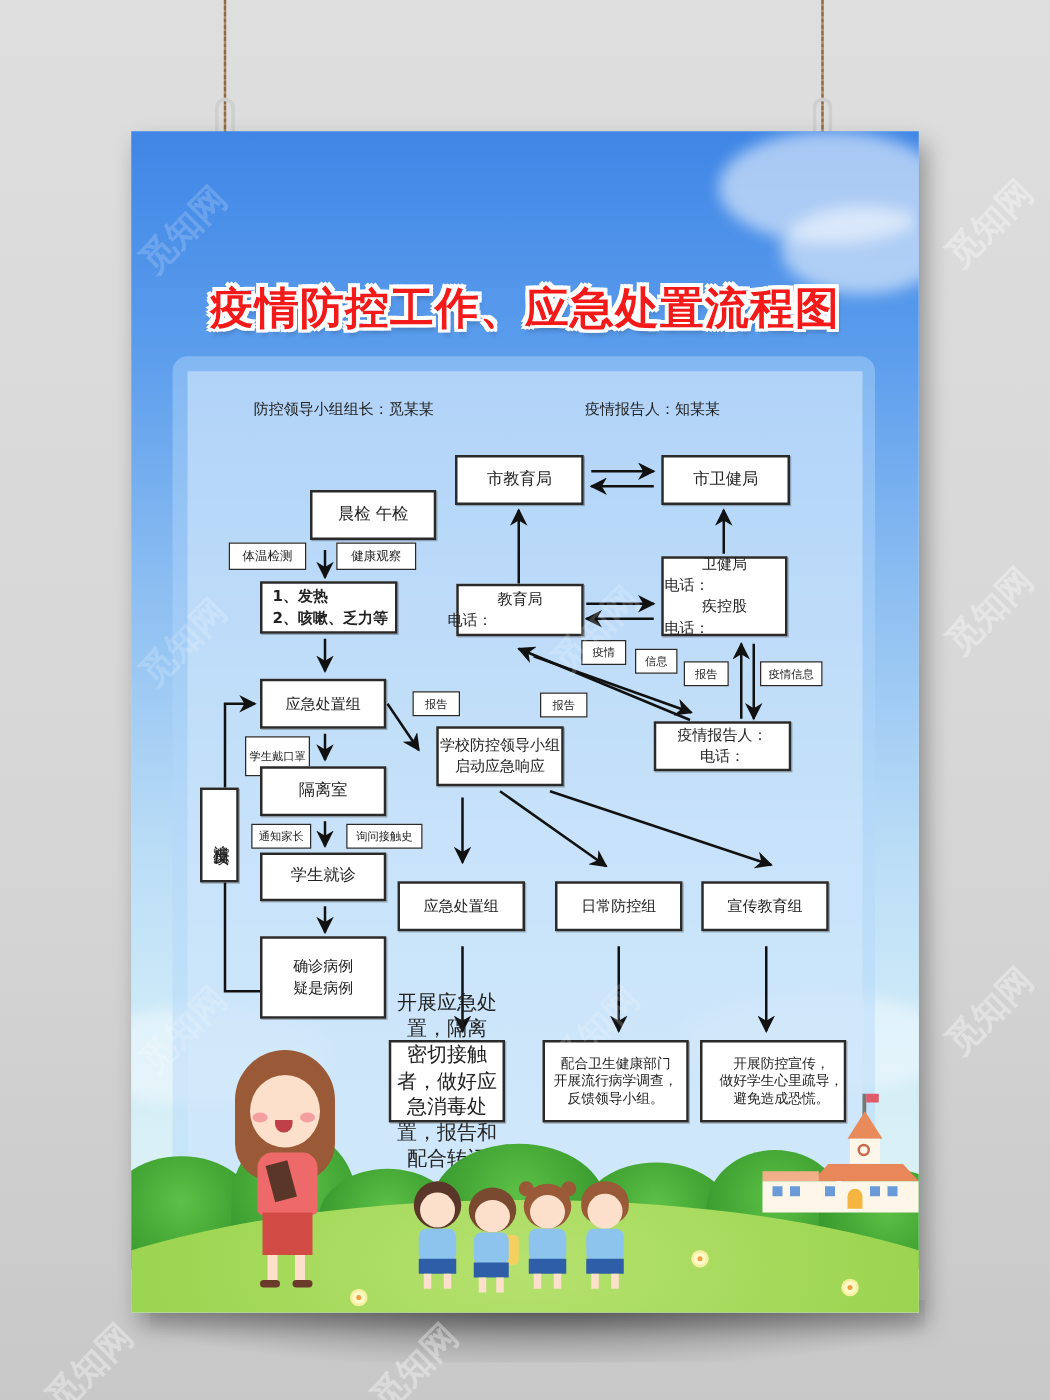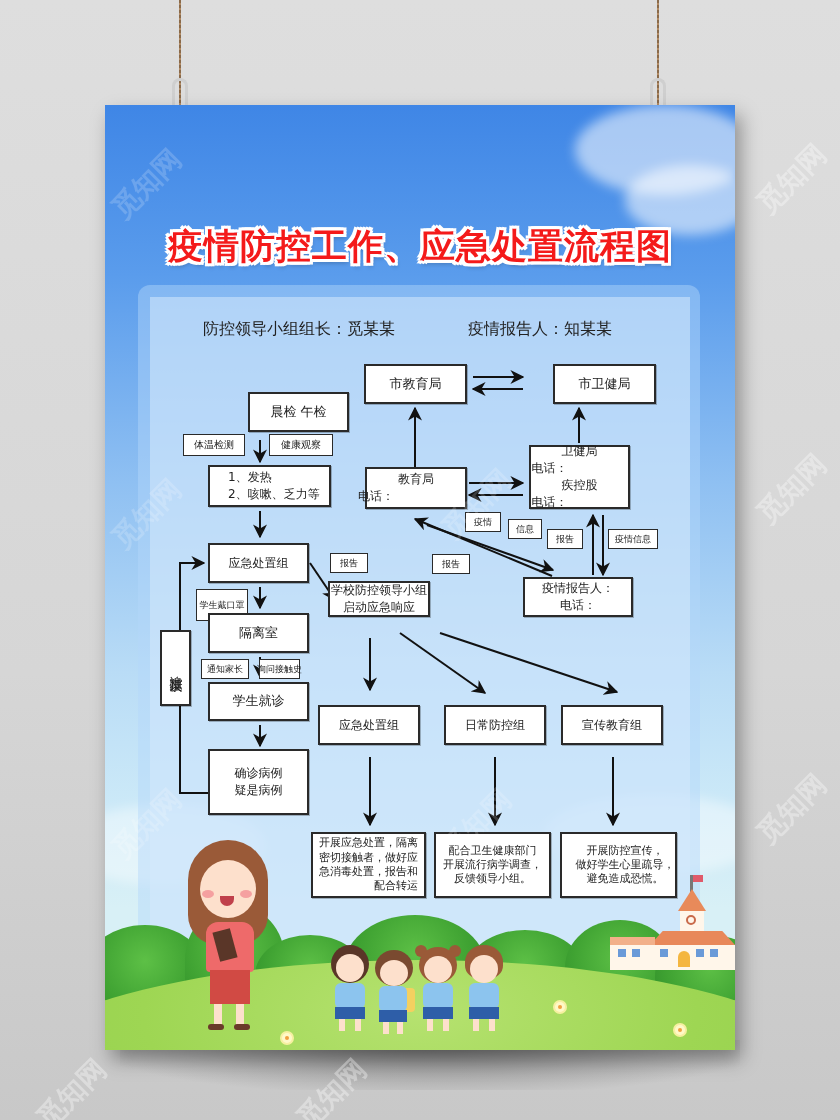--- a/index.html
+++ b/index.html
@@ -37,21 +37,21 @@
                  0 3px 0 #fff, 0 -3px 0 #fff, 3px 0 0 #fff, -3px 0 0 #fff, 2px 4px 4px rgba(0,0,0,0.25);
     letter-spacing: 1px; }
   .title.l1 { top: 66px; font-size: 34px; }
   .title.l2 { top: 118px; font-size: 35px; }
 
   .panel-outer { position: absolute; left: 33px; top: 180px; width: 562px; height: 720px;
     background: rgba(180,215,250,0.45); border-radius: 12px; }
   .panel-inner { position: absolute; left: 45px; top: 192px; width: 540px; height: 720px;
     background: rgba(214,233,252,0.55); }
 
-  .header-line { position: absolute; top: 214px; font-size: 16px; color: #222; }
+  .header-line { position: absolute; top: 214px; font-size: 12px; color: #222; }
 
   .box { position: absolute; background: #fff; border: 2px solid #2a2a2a;
     display: flex; align-items: center; justify-content: center; text-align: center;
     color: #222; font-size: 12px; line-height: 1.4; box-shadow: 1px 1px 0 rgba(0,0,0,0.25); }
   .box.big { font-size: 13px; }
   .tag { position: absolute; background: #fff; border: 1.5px solid #2a2a2a;
     display: flex; align-items: center; justify-content: center;
     font-size: 9px; color: #222; white-space: nowrap; }
   .box .lines { display: flex; flex-direction: column; }
   .left-text { text-align: left; }
@@ -136,21 +136,21 @@
       <line x1="295" y1="528" x2="380" y2="588" marker-end="url(#ah)"></line>
       <line x1="335" y1="528" x2="512" y2="587" marker-end="url(#ah)"></line>
 
       <line x1="265" y1="652" x2="265" y2="720" marker-end="url(#ah)"></line>
       <line x1="390" y1="652" x2="390" y2="720" marker-end="url(#ah)"></line>
       <line x1="508" y1="652" x2="508" y2="720" marker-end="url(#ah)"></line>
     </g>
   </svg>
 
   <div class="box big" style="left:259px; top:259px; width:103px; height:40px;">市教育局</div>
-  <div class="box big" style="left:424px; top:259px; width:103px; height:40px;margin-left:24px;">市卫健局</div>
+  <div class="box big" style="left:424px; top:259px; width:103px; height:40px;">市卫健局</div>
 
   <div class="box" style="left:260px; top:362px; width:102px; height:42px;">
     <div class="lines">
       <span>教育局</span>
       <span class="left-text" style="margin-left:-40px;">电话：</span>
     </div>
   </div>
 
   <div class="box" style="left:424px; top:340px; width:101px; height:64px;">
     <div class="lines">
@@ -172,59 +172,59 @@
     <div class="lines">
       <span>疫情报告人：</span>
       <span>电话：</span>
     </div>
   </div>
 
   <div class="box big" style="left:103px; top:287px; width:101px; height:40px;margin-left:40px;">晨检  午检</div>
   <div class="tag" style="left:78px; top:329px; width:62px; height:22px; font-size:10px;">体温检测</div>
   <div class="tag" style="left:164px; top:329px; width:64px; height:22px; font-size:10px;">健康观察</div>
 
-  <div class="box" style="left:103px; top:360px; width:123px; height:42px; justify-content:flex-start; padding-left:18px;">
+  <div class="box" style="left:103px; top:360px; width:110px; height:42px; justify-content:flex-start; padding-left:8px;font-weight:bold;">
     <div class="lines left-text">
       <span>1、发热</span>
       <span>2、咳嗽、乏力等</span>
     </div>
   </div>
 
   <div class="box" style="left:103px; top:438px; width:101px; height:40px;">应急处置组</div>
   <div class="tag" style="left:91px; top:484px; width:52px; height:32px;">学生戴口罩</div>
 
   <div class="box big" style="left:103px; top:508px; width:101px; height:40px;">隔离室</div>
   <div class="tag" style="left:96px; top:554px; width:48px; height:20px;">通知家长</div>
-  <div class="tag" style="left:154px; top:554px; width:41px; height:20px;">询问接触史</div>
+  <div class="tag" style="left:172px; top:554px; width:61px; height:20px;">询问接触史</div>
 
   <div class="box big" style="left:103px; top:577px; width:101px; height:39px;">学生就诊</div>
 
   <div class="box" style="left:103px; top:644px; width:101px; height:66px;">
     <div class="lines">
       <span>确诊病例</span>
       <span>疑是病例</span>
     </div>
   </div>
 
   <div class="box" style="left:55px; top:525px; width:31px; height:76px; font-size:13px;">
     <span style="writing-mode:vertical-rl; letter-spacing:1px;">追踪反馈</span>
   </div>
 
-  <div class="box" style="left:223px; top:476px; width:102px; height:36px;">
+  <div class="box" style="left:244px; top:476px; width:102px; height:48px;">
     <div class="lines">
       <span>学校防控领导小组</span>
       <span>启动应急响应</span>
     </div>
   </div>
 
   <div class="box" style="left:213px; top:600px; width:102px; height:40px;">应急处置组</div>
   <div class="box" style="left:339px; top:600px; width:102px; height:40px;">日常防控组</div>
   <div class="box" style="left:456px; top:600px; width:102px; height:40px;">宣传教育组</div>
 
-  <div class="box" style="left:206px; top:727px; width:115px; height:66px; font-size:11px; line-height:1.3;text-align:right;">
+  <div class="box" style="left:206px; top:727px; width:93px; height:66px; font-size:16px; line-height:1.3;">
     <div class="lines">
       <span>开展应急处置，隔离</span>
       <span>密切接触者，做好应</span>
       <span>急消毒处置，报告和</span>
       <span>配合转运</span>
     </div>
   </div>
   <div class="box" style="left:329px; top:727px; width:117px; height:66px; font-size:11px; line-height:1.3;">
     <div class="lines">
       <span>配合卫生健康部门</span>

